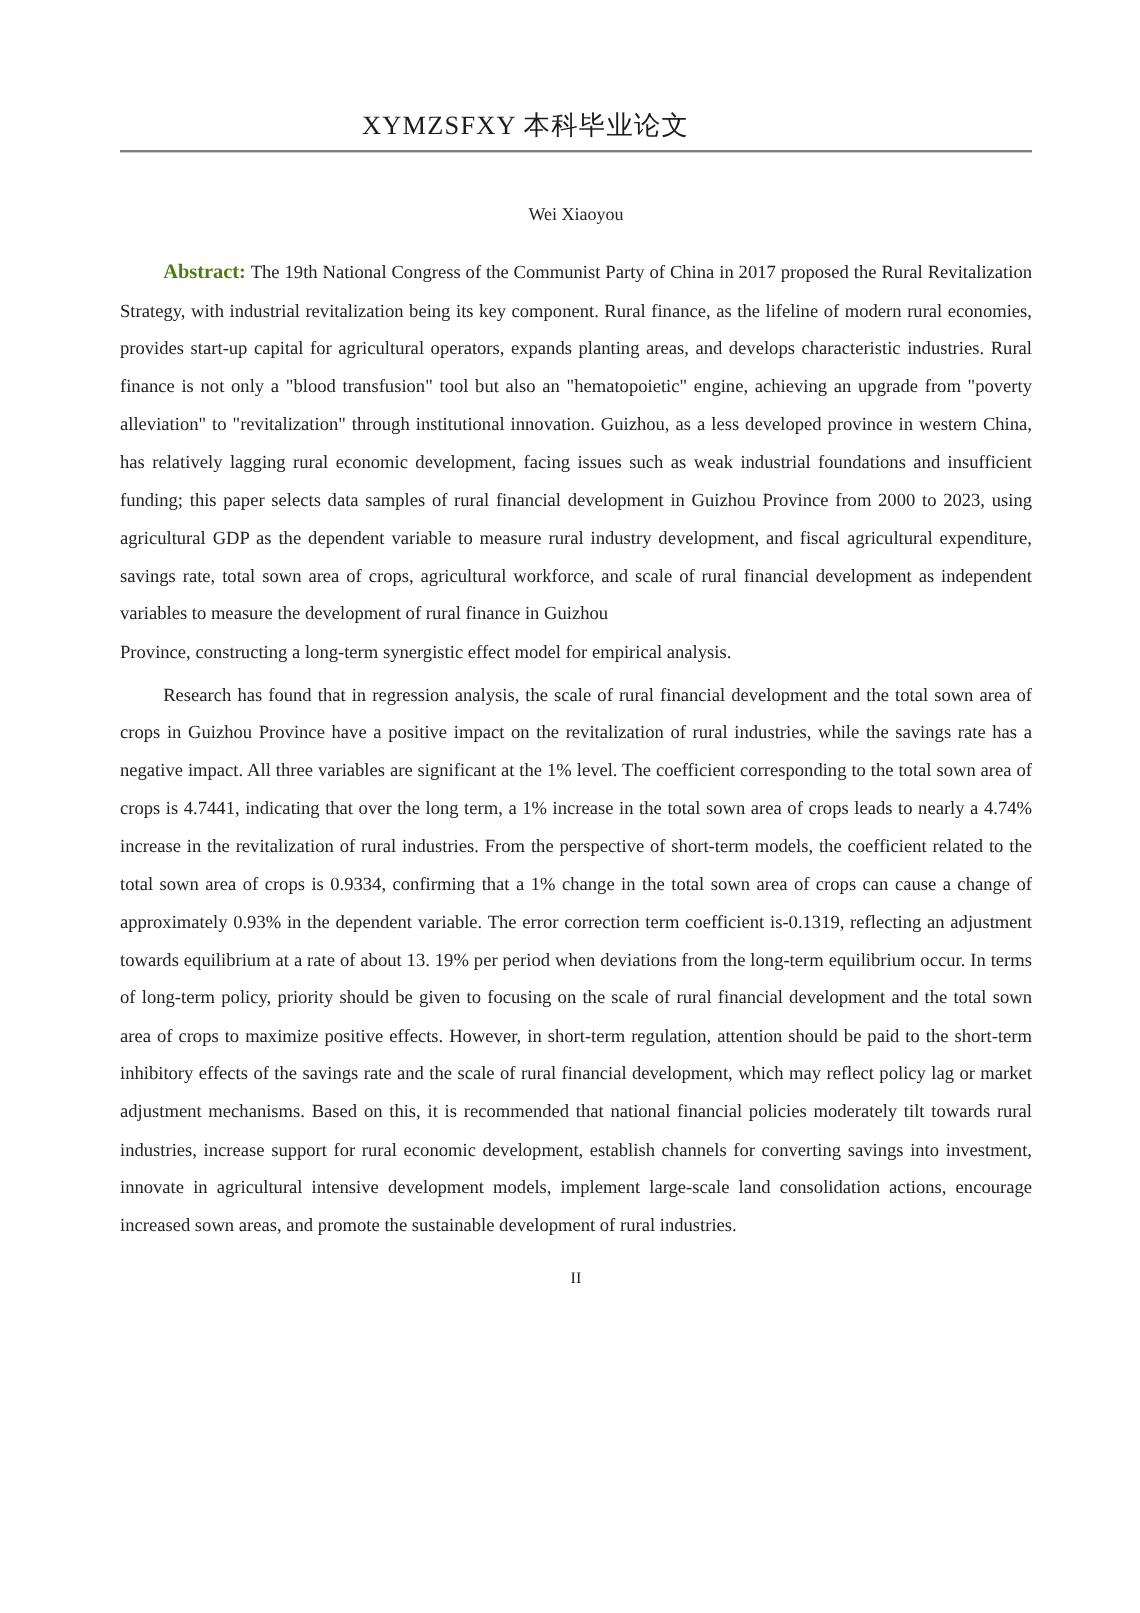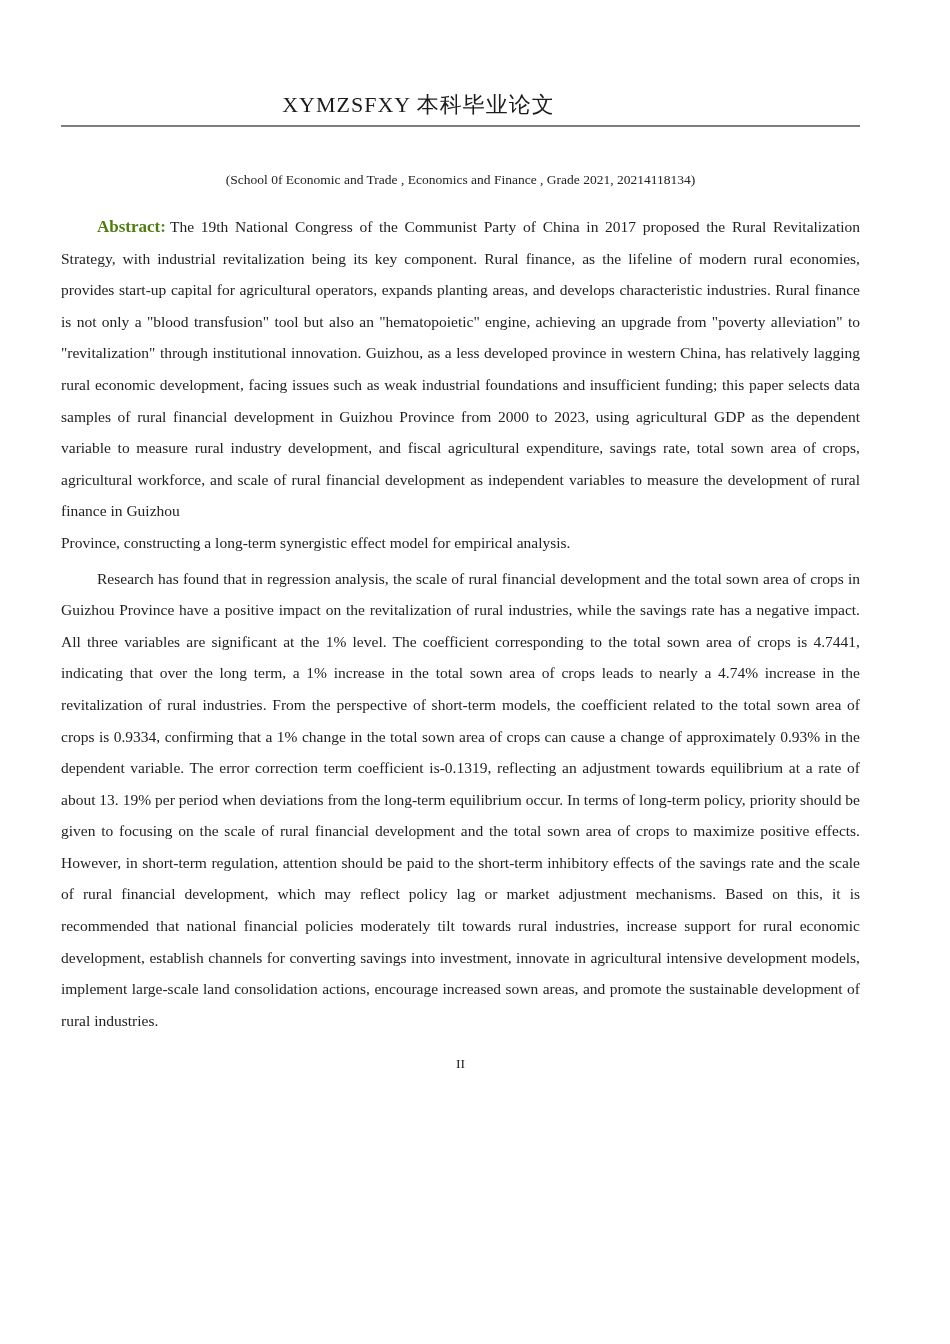--- a/index.html
+++ b/index.html
@@ -6,21 +6,21 @@
     margin: 0;
     padding: 0;
     background: #ffffff;
   }
   .page {
     position: relative;
     width: 950px;
     height: 1344px;
     box-sizing: border-box;
     background: #ffffff;
-    padding: 92px 90px 0 61px;
+    padding: 92px 90px 0 100px;
     font-family: "Liberation Serif", "DejaVu Serif", serif;
     color: #222222;
     overflow: hidden;
   }
   .header-text {
     text-align: center;
     padding-right: 84px;
     font-size: 22px;
     line-height: 26px;
     color: #1c1c1c;
@@ -81,22 +81,22 @@
 <body>
 
 <div class="page">
 
   <div class="header-text">XYMZSFXY 本科毕业论文</div>
 
   <div class="header-rule"></div>
 
   <h1 class="paper-title"><br></h1>
 
+  <div class="author">Wei Xiaoyou</div>
 
-  <div class="affiliation">(School 0f Economic and Trade , Economics and Finance , Grade 2021, 20214118134)</div>
 
   <p class="body abstract"><span class="para-label">Abstract:</span><span>The 19th National Congress of the Communist Party of China in 2017 proposed the Rural Revitalization Strategy, with industrial revitalization being its key component. Rural finance, as the lifeline of modern rural economies, provides start-up capital for agricultural operators, expands planting areas, and develops characteristic industries. Rural finance is not only a "blood transfusion" tool but also an "hematopoietic" engine, achieving an upgrade from "poverty alleviation" to "revitalization" through institutional innovation. Guizhou, as a less developed province in western China, has relatively lagging rural economic development, facing issues such as weak industrial foundations and insufficient funding; this paper selects data samples of rural financial development in Guizhou Province from 2000 to 2023, using agricultural GDP as the dependent variable to measure rural industry development, and fiscal agricultural expenditure, savings rate, total sown area of crops, agricultural workforce, and scale of rural financial development as independent variables to measure the development of rural finance in Guizhou</span><br><span>Province, constructing a long-term synergistic effect model for empirical analysis.</span></p>
 
   <p class="body findings">Research has found that in regression analysis, the scale of rural financial development and the total sown area of crops in Guizhou Province have a positive impact on the revitalization of rural industries, while the savings rate has a negative impact. All three variables are significant at the 1% level. The coefficient corresponding to the total sown area of crops is 4.7441, indicating that over the long term, a 1% increase in the total sown area of crops leads to nearly a 4.74% increase in the revitalization of rural industries. From the perspective of short-term models, the coefficient related to the total sown area of crops is 0.9334, confirming that a 1% change in the total sown area of crops can cause a change of approximately 0.93% in the dependent variable. The error correction term coefficient is-0.1319, reflecting an adjustment towards equilibrium at a rate of about 13. 19% per period when deviations from the long-term equilibrium occur. In terms of long-term policy, priority should be given to focusing on the scale of rural financial development and the total sown area of crops to maximize positive effects. However, in short-term regulation, attention should be paid to the short-term inhibitory effects of the savings rate and the scale of rural financial development, which may reflect policy lag or market adjustment mechanisms. Based on this, it is recommended that national financial policies moderately tilt towards rural industries, increase support for rural economic development, establish channels for converting savings into investment, innovate in agricultural intensive development models, implement large-scale land consolidation actions, encourage increased sown areas, and promote the sustainable development of rural industries.</p>
 
 
   <div class="footer-pagenum">II</div>
 
 </div>
 

